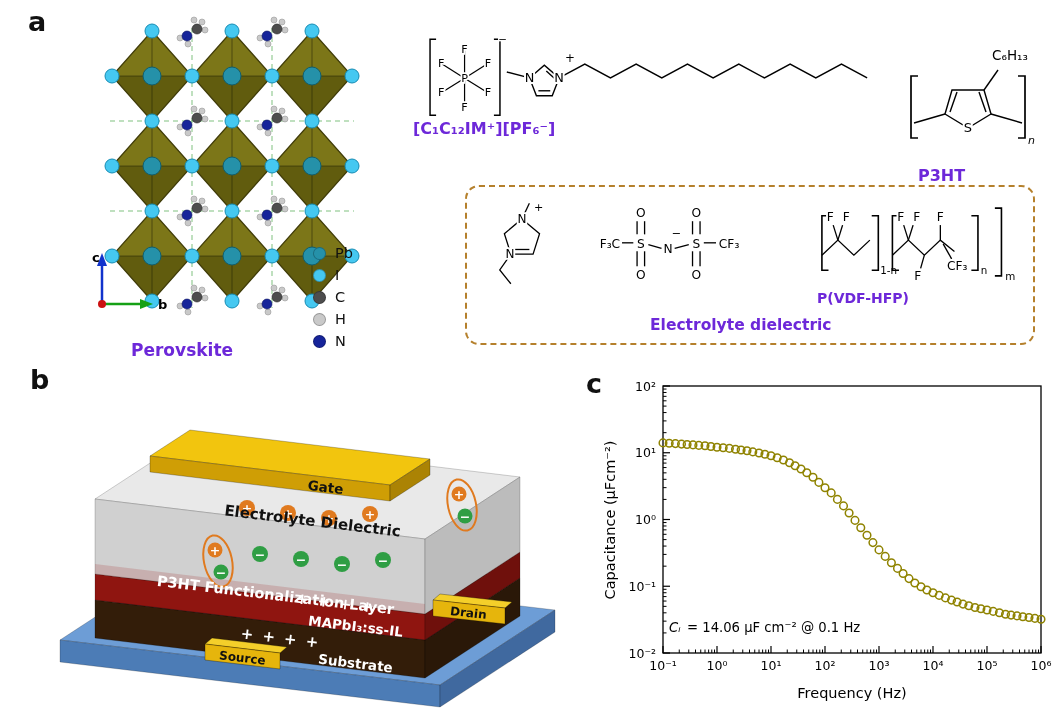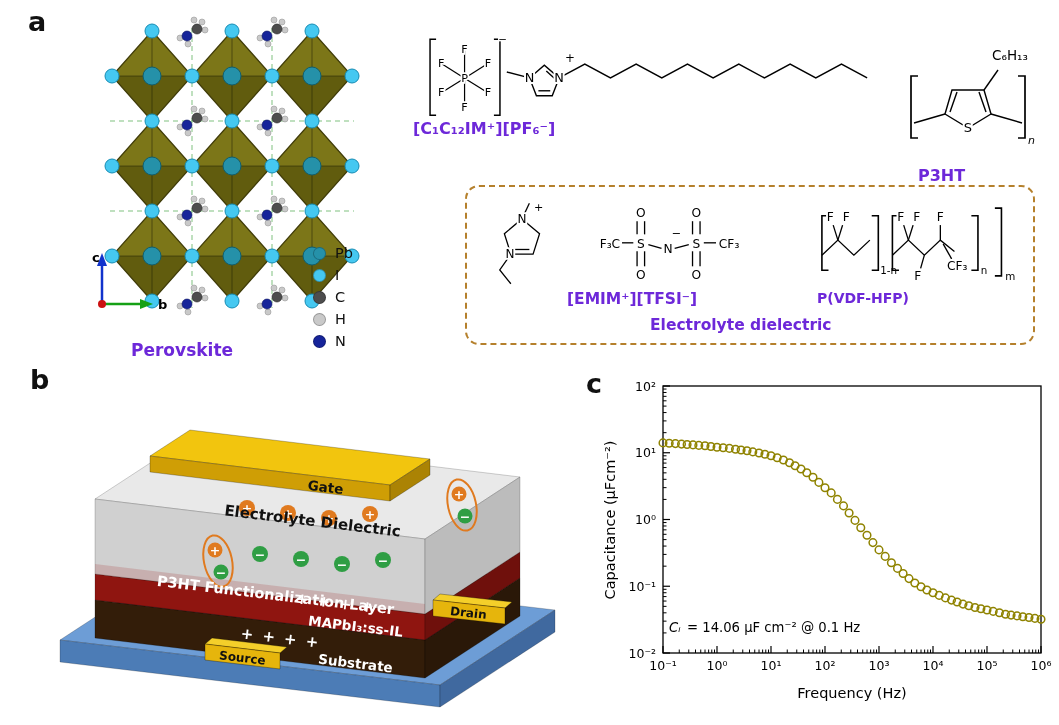--- a/index.html
+++ b/index.html
@@ -324,21 +324,20 @@
       <line x1="127" y1="44" x2="127" y2="30" class="bond"></line>
       <line x1="135" y1="44" x2="135" y2="30" class="bond"></line>
       <line x1="127" y1="62" x2="127" y2="78" class="bond"></line>
       <line x1="135" y1="62" x2="135" y2="78" class="bond"></line>
       <text x="131" y="26" class="atom">O</text>
       <text x="131" y="92" class="atom">O</text>
       <line x1="139" y1="53" x2="152" y2="53" class="bond"></line>
       <text x="155" y="58" style="font-size:13px;text-anchor:start;">CF₃</text>
     </svg>
 
-    <div class="abs caption" style="left:100px;top:103px;width:180px;font-size:15.5px;">[EMIM⁺][TFSI⁻]</div>
 
     <svg class="abs" style="left:330px;top:8px;" width="235" height="94" viewBox="0 0 235 100">
       <path d="M26,22 h-7 v58 h7" class="bracket"></path>
       <polyline points="19,64 36,48 53,64 70,48" class="bond"></polyline>
       <line x1="36" y1="48" x2="31" y2="32" class="bond"></line>
       <line x1="36" y1="48" x2="41" y2="32" class="bond"></line>
       <text x="28" y="28" class="atom">F</text>
       <text x="45" y="28" class="atom">F</text>
       <path d="M72,22 h7 v58 h-7" class="bracket"></path>
       <text x="81" y="84" class="sub">1-n</text>

